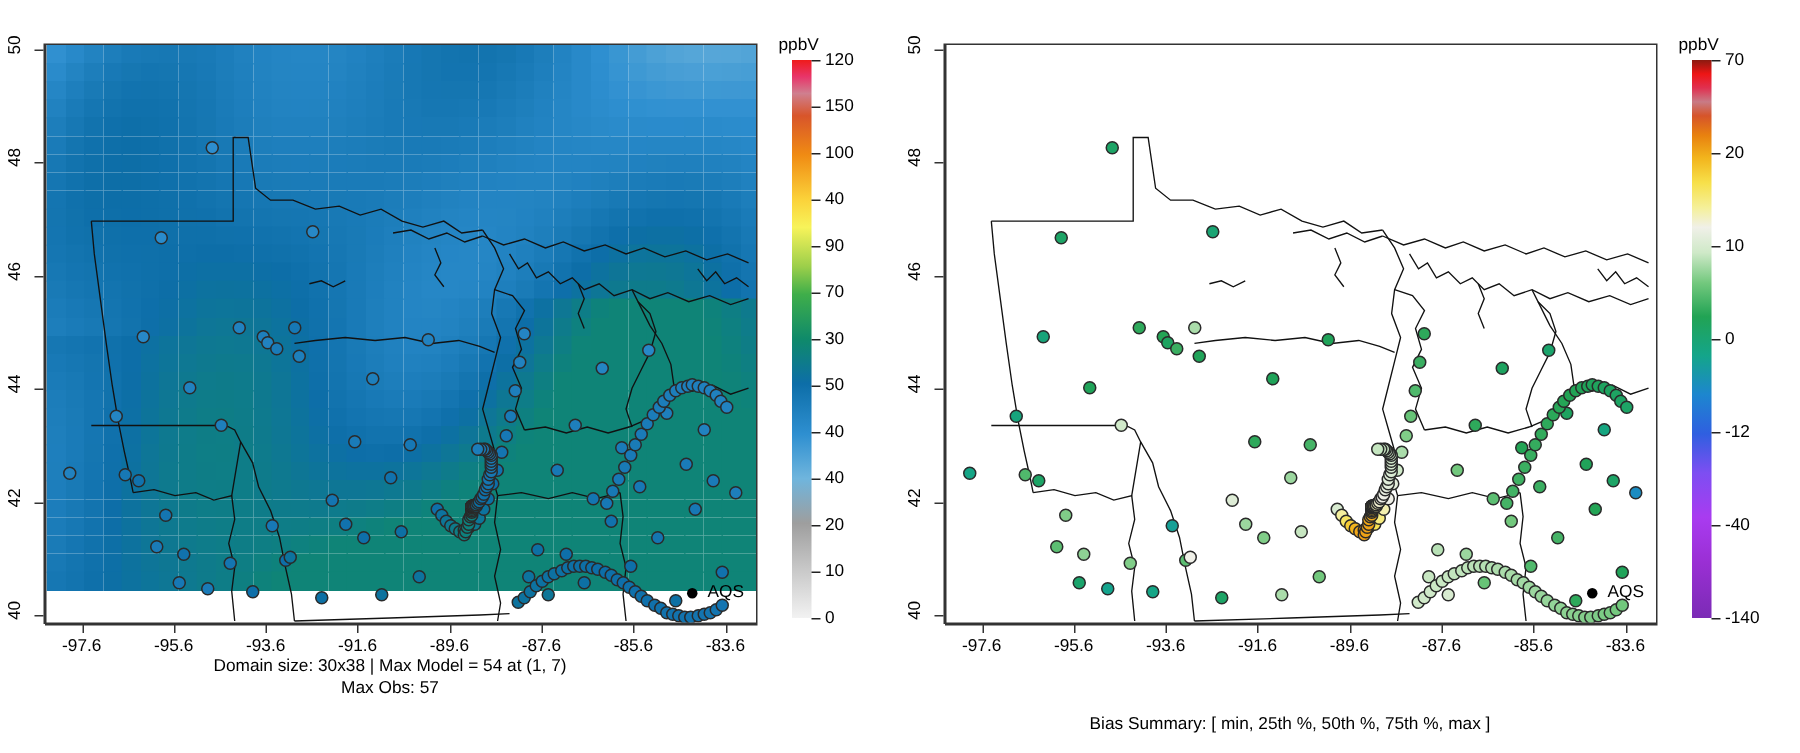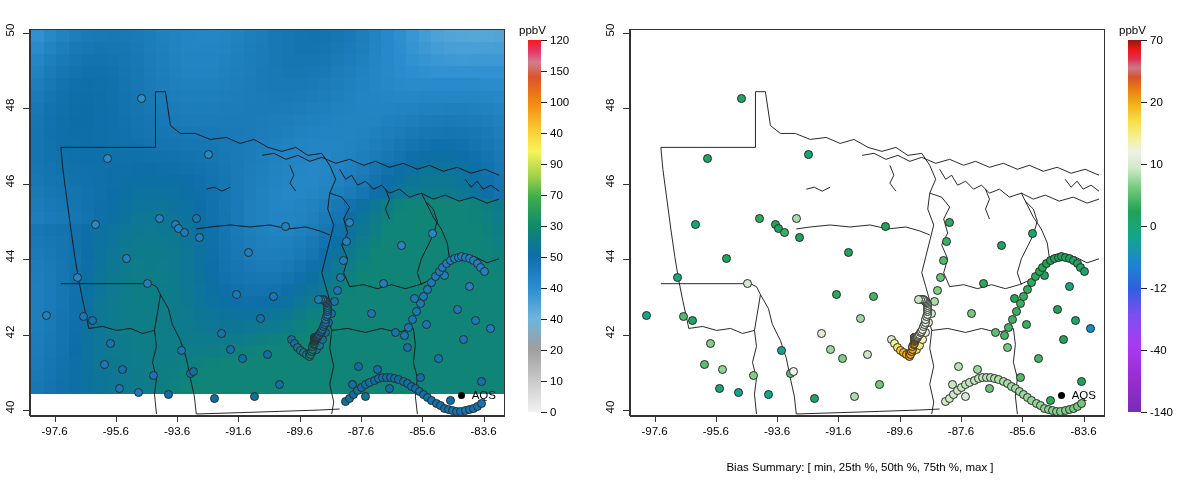--- a/index.html
+++ b/index.html
@@ -41,21 +41,21 @@
   .cbar{position:absolute;top:40px;width:13px;height:372px;}
   .cbunit{position:absolute;font-size:11.5px;white-space:nowrap;}
   .cbtick{position:absolute;width:6px;height:1px;background:#222;}
   .cblab{position:absolute;font-size:11.5px;white-space:nowrap;
          transform:translateY(-50%);}
 
   .footer{position:absolute;left:0;width:520px;text-align:center;
           font-size:11.5px;line-height:15px;}
   .f1{top:437px;}
   .f2{top:452px;}
-  .fr1{top:460px;}
+  .fr1{top:476px;}
   .fr2{top:467px;}
 </style>
 </head>
 <body>
 
 <div class="figure">
 
   <div class="panel left">
 
     <div class="plotbox" id="lbox">
@@ -1496,20 +1496,22 @@
         <div class="cbtick" style="left: 541px; top: 133px;"></div>
         <div class="cblab" style="left: 550px; top: 133px;">40</div>
         <div class="cbtick" style="left: 541px; top: 102px;"></div>
         <div class="cblab" style="left: 550px; top: 102px;">100</div>
         <div class="cbtick" style="left: 541px; top: 71px;"></div>
         <div class="cblab" style="left: 550px; top: 71px;">150</div>
         <div class="cbtick" style="left: 541px; top: 40px;"></div>
         <div class="cblab" style="left: 550px; top: 40px;">120</div>
       </div>
 
+    <div class="footer f1">Domain size: 30x38 | Max Model = 54 at (1, 7)</div>
+    <div class="footer f2">Max Obs: 57</div>
   </div>
 
   <div class="panel right">
 
     <div class="plotbox" id="rbox">
       <div class="maplayer">
         <svg viewBox="0 0 475 387" preserveAspectRatio="none">
           <g fill="none" stroke="#111" stroke-width="0.9">
             <path d="M30,118 L125,118 L125,62 L135,62 L140,96 L150,104 L165,104
                      L180,110 L196,108 L210,114 L224,110 L238,118 L252,122

